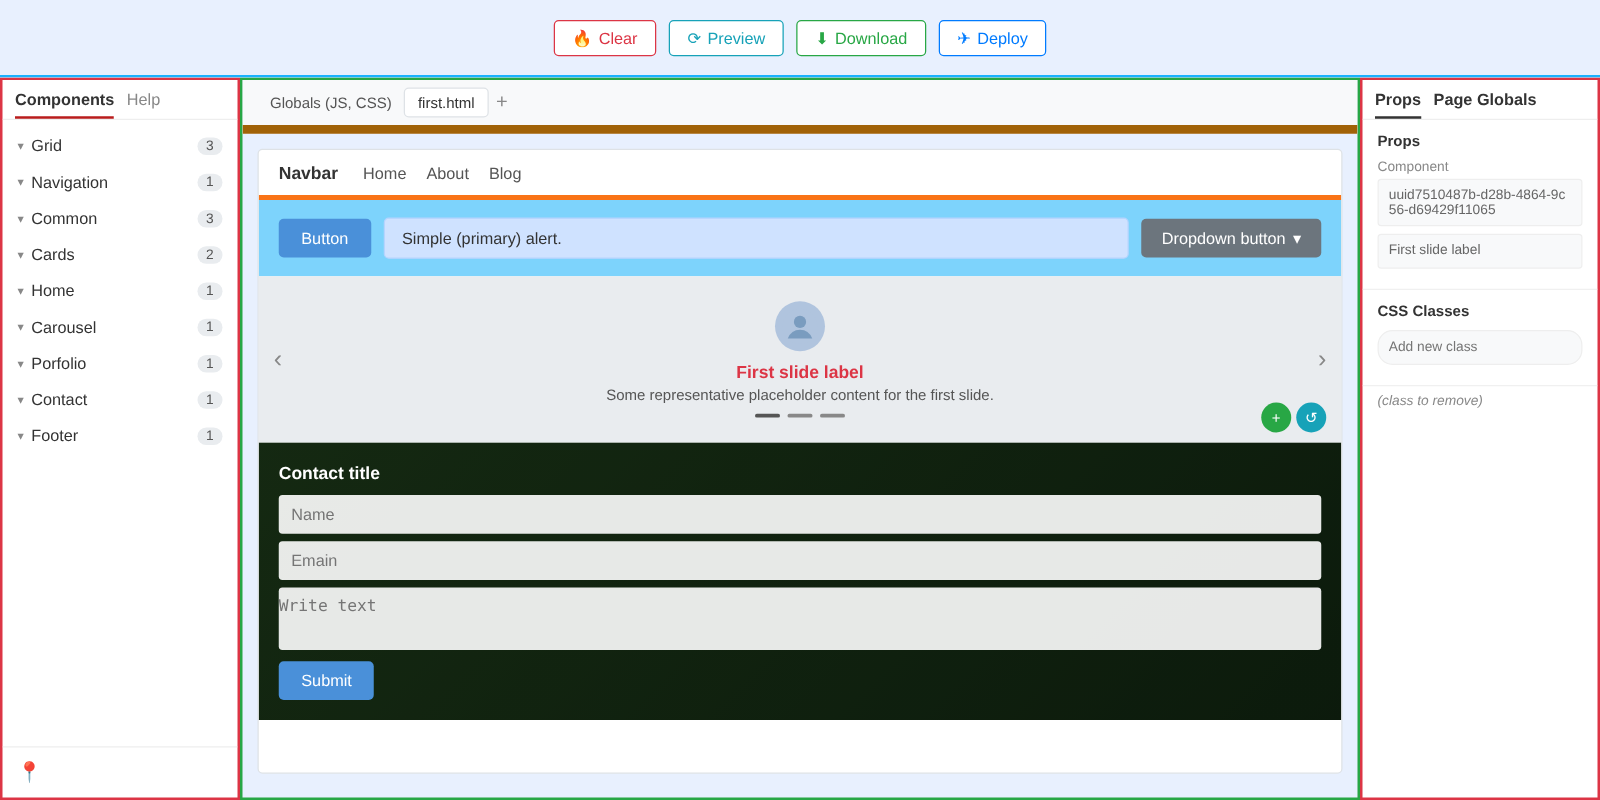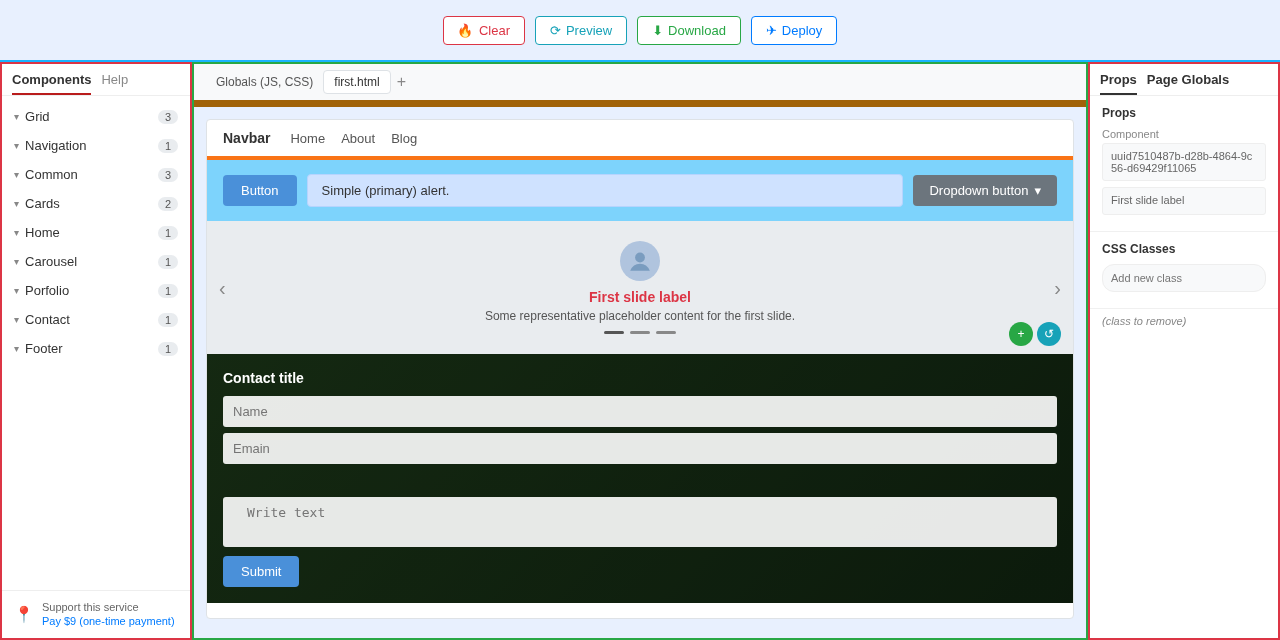--- a/index.html
+++ b/index.html
@@ -67,21 +67,21 @@
     .carousel-dot.active { background: #555; }
     .carousel-actions { position: absolute; bottom: 8px; right: 12px; display: flex; gap: 4px; }
     .carousel-action-btn { width: 24px; height: 24px; border-radius: 50%; border: none; cursor: pointer; display: flex; align-items: center; justify-content: center; font-size: 12px; }
     .carousel-action-add { background: #28a745; color: #fff; }
     .carousel-action-edit { background: #17a2b8; color: #fff; }
 
     
     .preview-contact { background-image: linear-gradient(rgba(0,0,0,0.55), rgba(0,0,0,0.55)), linear-gradient(135deg, #2d5a27 0%, #1a3a1a 100%); padding: 16px; }
     .contact-title { color: #fff; font-size: 14px; font-weight: 600; margin-bottom: 10px; }
     .contact-input { width: 100%; background: rgba(255,255,255,0.9); border: none; border-radius: 3px; padding: 8px 10px; font-size: 13px; margin-bottom: 6px; color: #333; }
-    .contact-textarea { width: 100%; background: rgba(255,255,255,0.9); border: none; border-radius: 3px; padding: 8px 24px; font-size: 13px; height: 50px; resize: none; color: #333; margin-bottom: 6px; margin-top: 27px; }
+    .contact-textarea { width: 100%; background: rgba(255,255,255,0.9); border: none; border-radius: 3px; padding: 8px 0; font-size: 13px; height: 50px; resize: none; color: #333; margin-bottom: 6px; }
     .contact-submit { background: #4a90d9; color: #fff; border: none; padding: 8px 18px; border-radius: 4px; font-size: 13px; cursor: pointer; }
 
     
     .sidebar-right { width: 192px; border: 2px solid #dc3545; background: #fff; display: flex; flex-direction: column; flex-shrink: 0; overflow-y: auto; }
     .right-tabs { display: flex; border-bottom: 1px solid #eee; padding: 8px 10px 0; gap: 10px; }
     .right-tab { font-size: 13px; font-weight: 600; color: #333; padding-bottom: 6px; cursor: pointer; border-bottom: 2px solid transparent; }
     .right-tab.active { border-bottom: 2px solid #333; }
     .right-section { padding: 10px 12px; border-bottom: 1px solid #f0f0f0; }
     .right-section-title { font-size: 12px; font-weight: 600; color: #333; margin-bottom: 8px; }
     .right-field { background: #f8f9fa; border: 1px solid #eee; border-radius: 3px; padding: 6px 8px; font-size: 11px; color: #666; margin-bottom: 6px; min-height: 28px; word-break: break-all; }
@@ -179,24 +179,20 @@
         <div class="sidebar-item">
           <div class="sidebar-item-left">
             <span class="chevron">▾</span>
             <span>Footer</span>
           </div>
           <span class="badge">1</span>
         </div>
       </div>
       <div class="sidebar-footer">
         <span class="sidebar-footer-icon">📍</span>
-        <div>
-          <div class="sidebar-footer-text">Support this service</div>
-          <a class="sidebar-footer-link">Pay $9 (one-time payment)</a>
-        </div>
       </div>
     </div>
 
     <div class="canvas-area">
       <div class="canvas-tabs">
         <span class="canvas-tab">Globals (JS, CSS)</span>
         <span class="canvas-tab active">first.html</span>
         <span class="canvas-tab-plus">+</span>
       </div>
       <div class="canvas-content">

